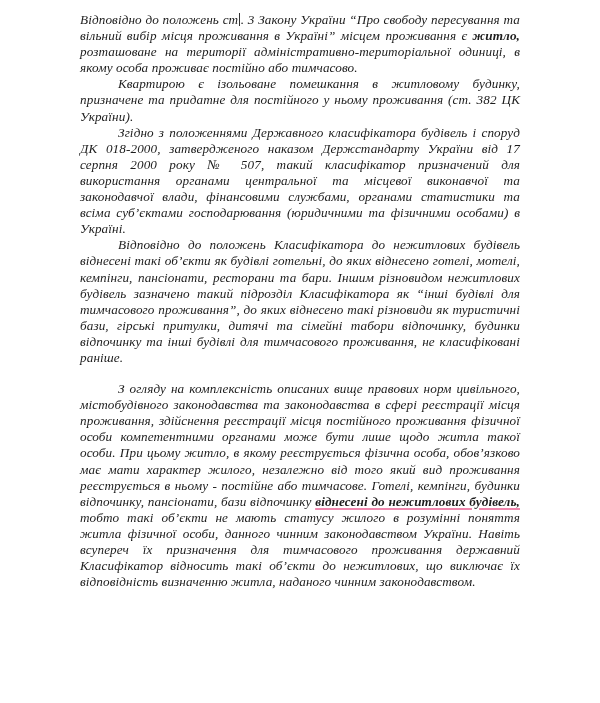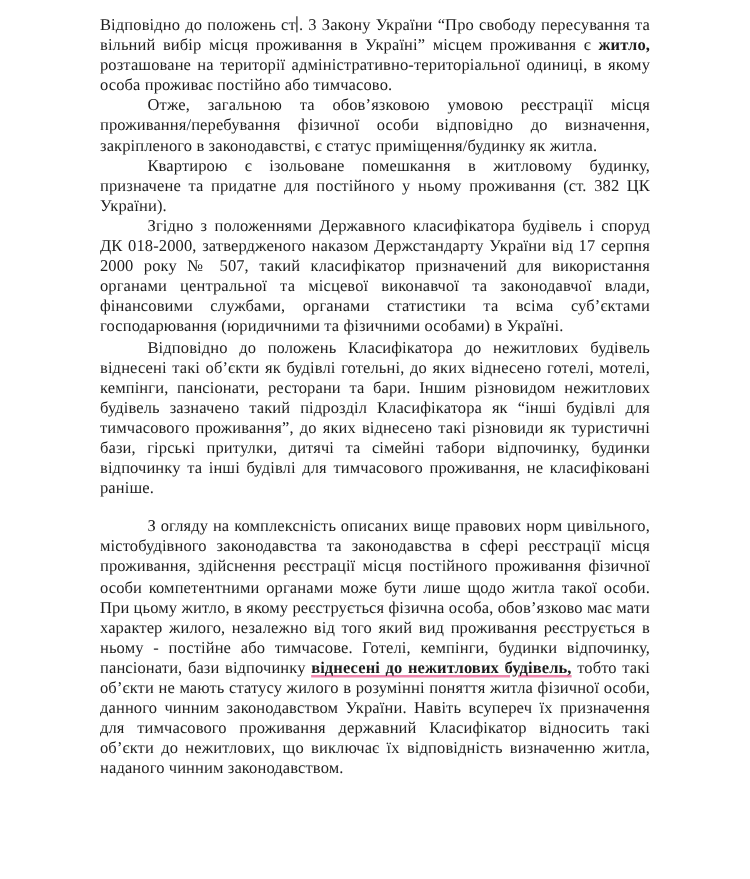--- a/index.html
+++ b/index.html
@@ -16,20 +16,21 @@
     height: 703px;
     background: var(--page-bg);
     font-family: "Liberation Serif", "DejaVu Serif", serif;
   }
   .page {
     position: relative;
     width: 600px;
     height: 694px;
     background: var(--page-bg);
     overflow: hidden;
+    font-style: italic;
   }
   .body-text {
     position: absolute;
     left: 80px;
     top: 12px;
     width: 440px;
     color: var(--text);
     font-size: 13.2px;
     line-height: 16.1px;
     text-align: justify;
@@ -56,19 +57,18 @@
     vertical-align: -2px;
     margin: 0 1px 0 0.5px;
   }
 </style>
 </head>
 <body>
 
 <div class="page">
   <div class="body-text">
       <p class="no-indent"><span>Відповідно до положень ст</span><span class="caret"></span><span>. 3 Закону України “Про свободу пересування та вільний вибір місця проживання в Україні” місцем проживання є </span><b>житло,</b><span> розташоване на території адміністративно-територіальної одиниці, в якому особа проживає постійно або тимчасово.</span></p>
-      <p><span>Отже, загальною та обов’язковою умовою реєстрації місця проживання/перебування фізичної особи відповідно до визначення, закріпленого в законодавстві, є статус приміщення/будинку як житла.</span></p>
       <p><span>Квартирою є ізольоване помешкання в житловому будинку, призначене та придатне для постійного у ньому проживання (ст. 382 ЦК України).</span></p>
       <p><span>Згідно з положеннями Державного класифікатора будівель і споруд ДК 018-2000, затвердженого наказом Держстандарту України від 17 серпня 2000 року № 507, такий класифікатор призначений для використання органами центральної та місцевої виконавчої та законодавчої влади, фінансовими службами, органами статистики та всіма суб’єктами господарювання (юридичними та фізичними особами) в Україні.</span></p>
       <p><span>Відповідно до положень Класифікатора до нежитлових будівель віднесені такі об’єкти як будівлі готельні, до яких віднесено готелі, мотелі, кемпінги, пансіонати, ресторани та бари. Іншим різновидом нежитлових будівель зазначено такий підрозділ Класифікатора як “інші будівлі для тимчасового проживання”, до яких віднесено такі різновиди як туристичні бази, гірські притулки, дитячі та сімейні табори відпочинку, будинки відпочинку та інші будівлі для тимчасового проживання, не класифіковані раніше.</span></p>
       <p class="gap"><span>З огляду на комплексність описаних вище правових норм цивільного, містобудівного законодавства та законодавства в сфері реєстрації місця проживання, здійснення реєстрації місця постійного проживання фізичної особи компетентними органами може бути лише щодо житла такої особи. При цьому житло, в якому реєструється фізична особа, обов’язково має мати характер жилого, незалежно від того який вид проживання реєструється в ньому - постійне або тимчасове. Готелі, кемпінги, будинки відпочинку, пансіонати, бази відпочинку </span><b class="u">віднесені до нежитлових будівель,</b><span> тобто такі об’єкти не мають статусу жилого в розумінні поняття житла фізичної особи, данного чинним законодавством України. Навіть всупереч їх призначення для тимчасового проживання державний Класифікатор відносить такі об’єкти до нежитлових, що виключає їх відповідність визначенню житла, наданого чинним законодавством.</span></p>
     </div>
 </div>
 
 </body></html>

